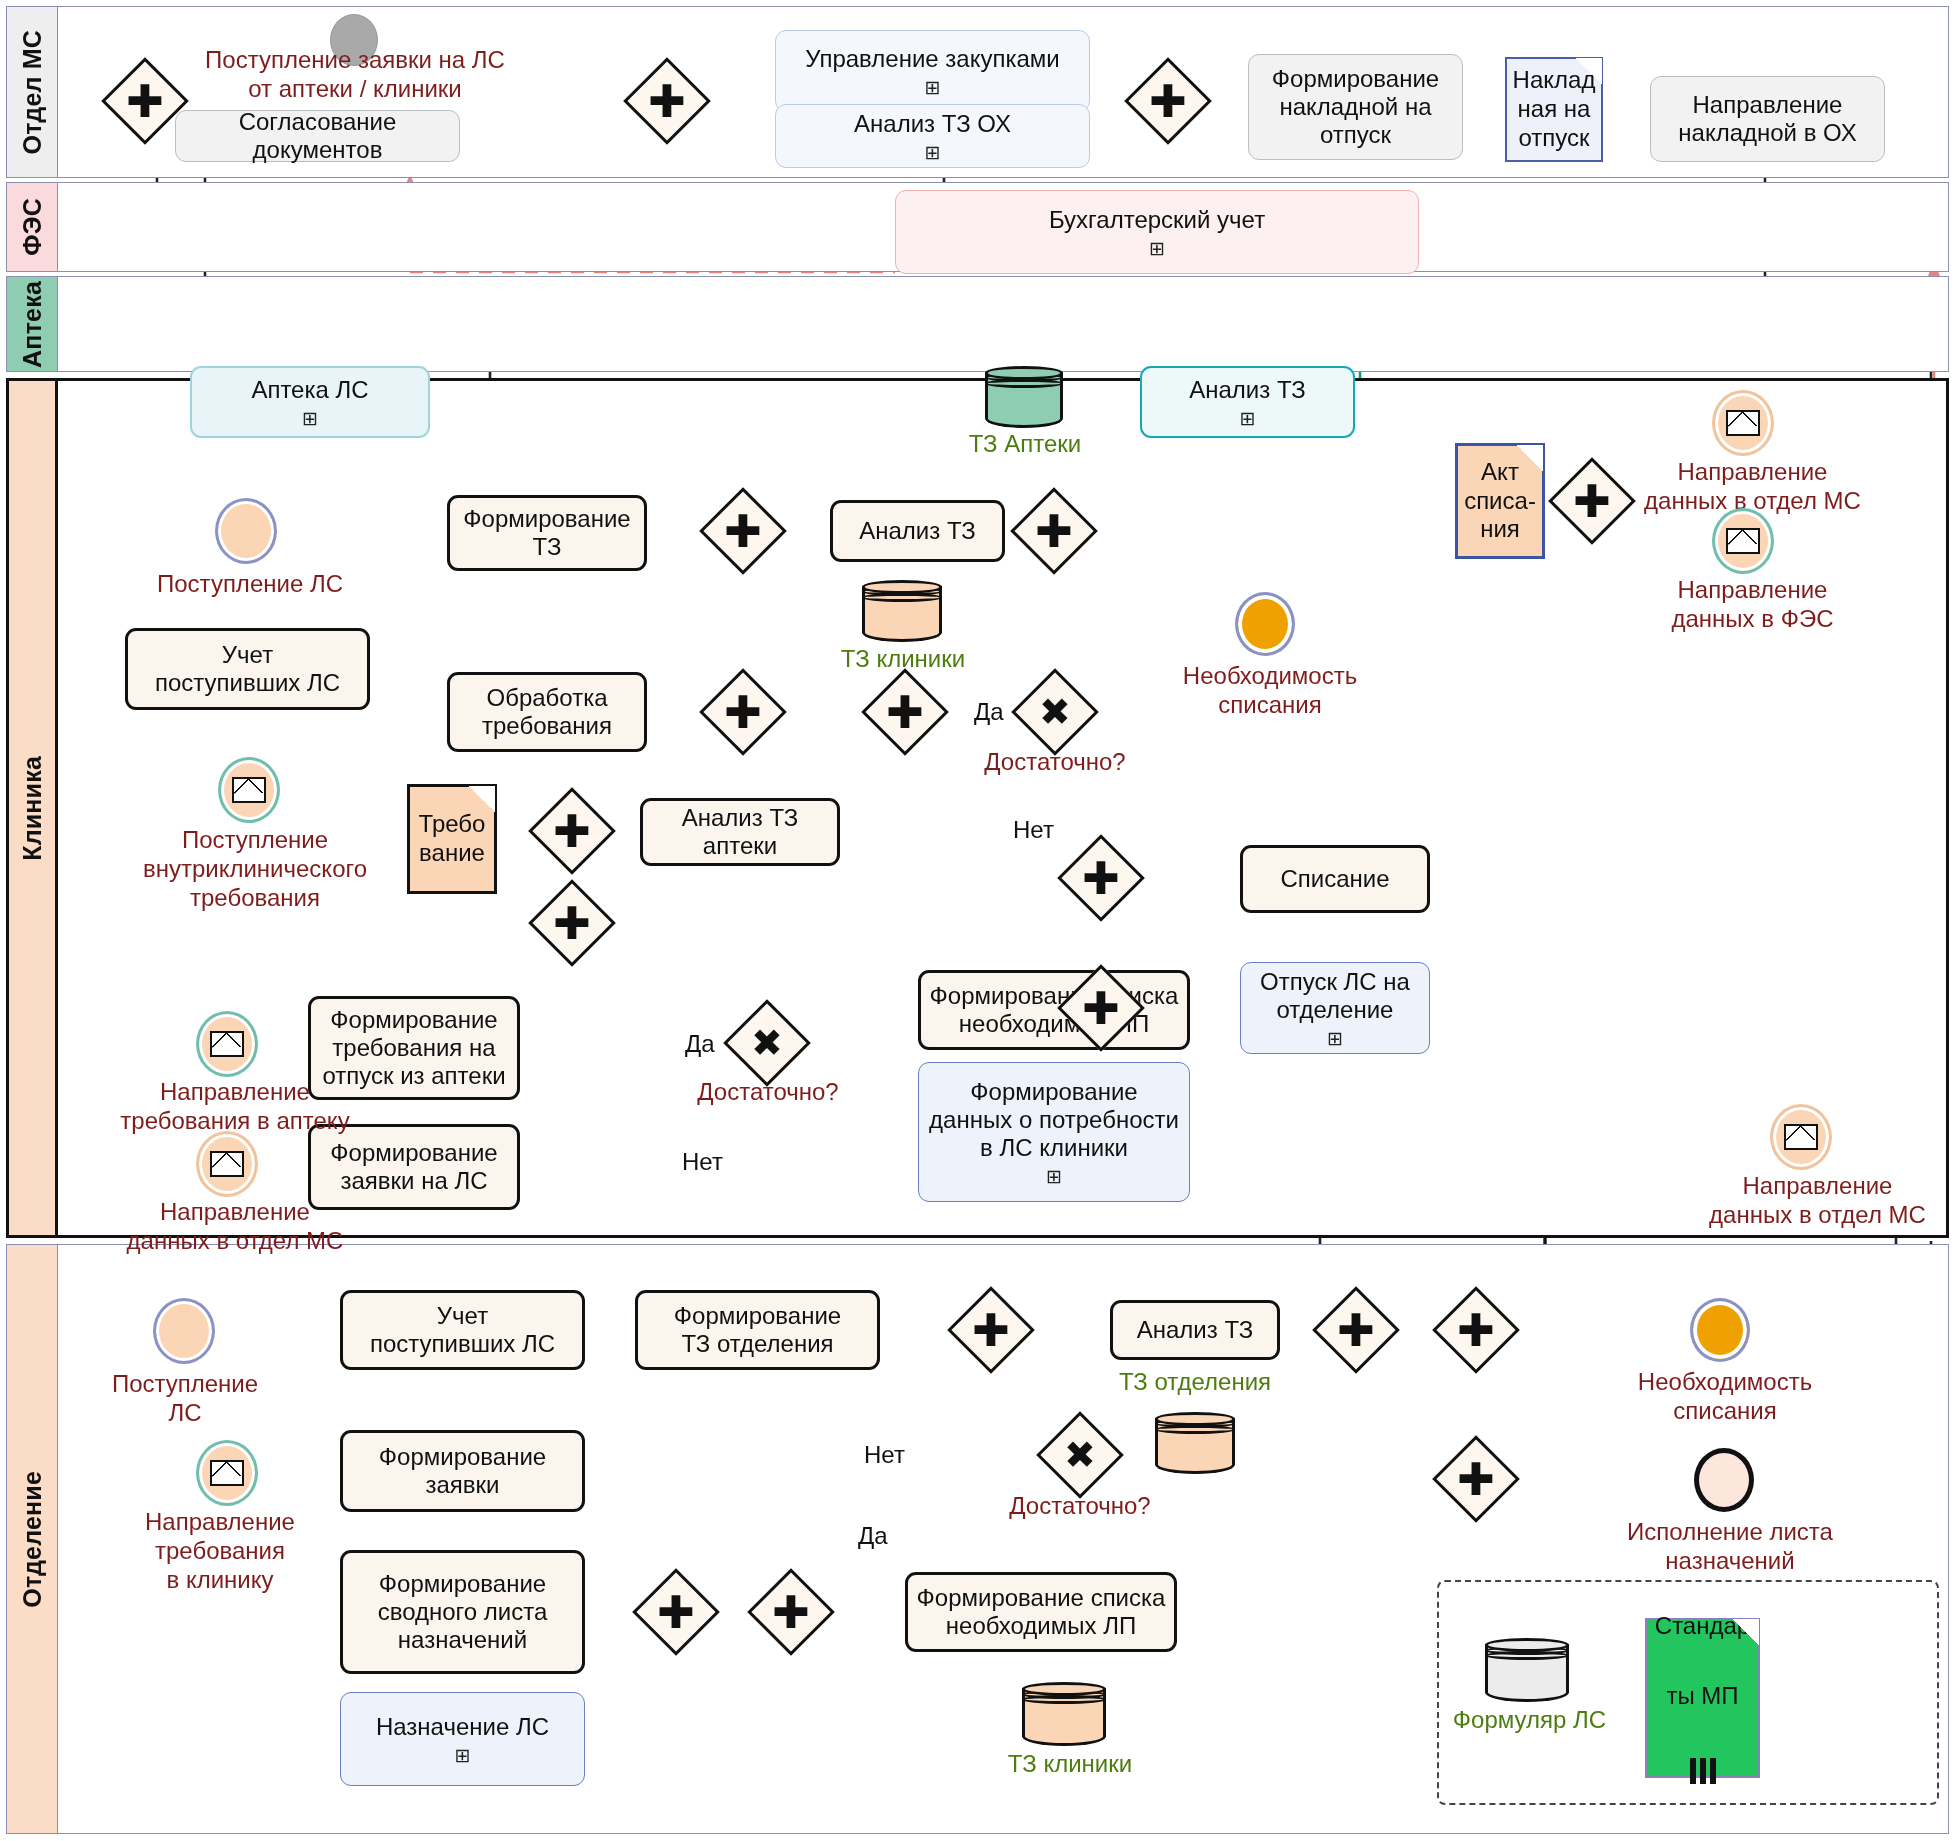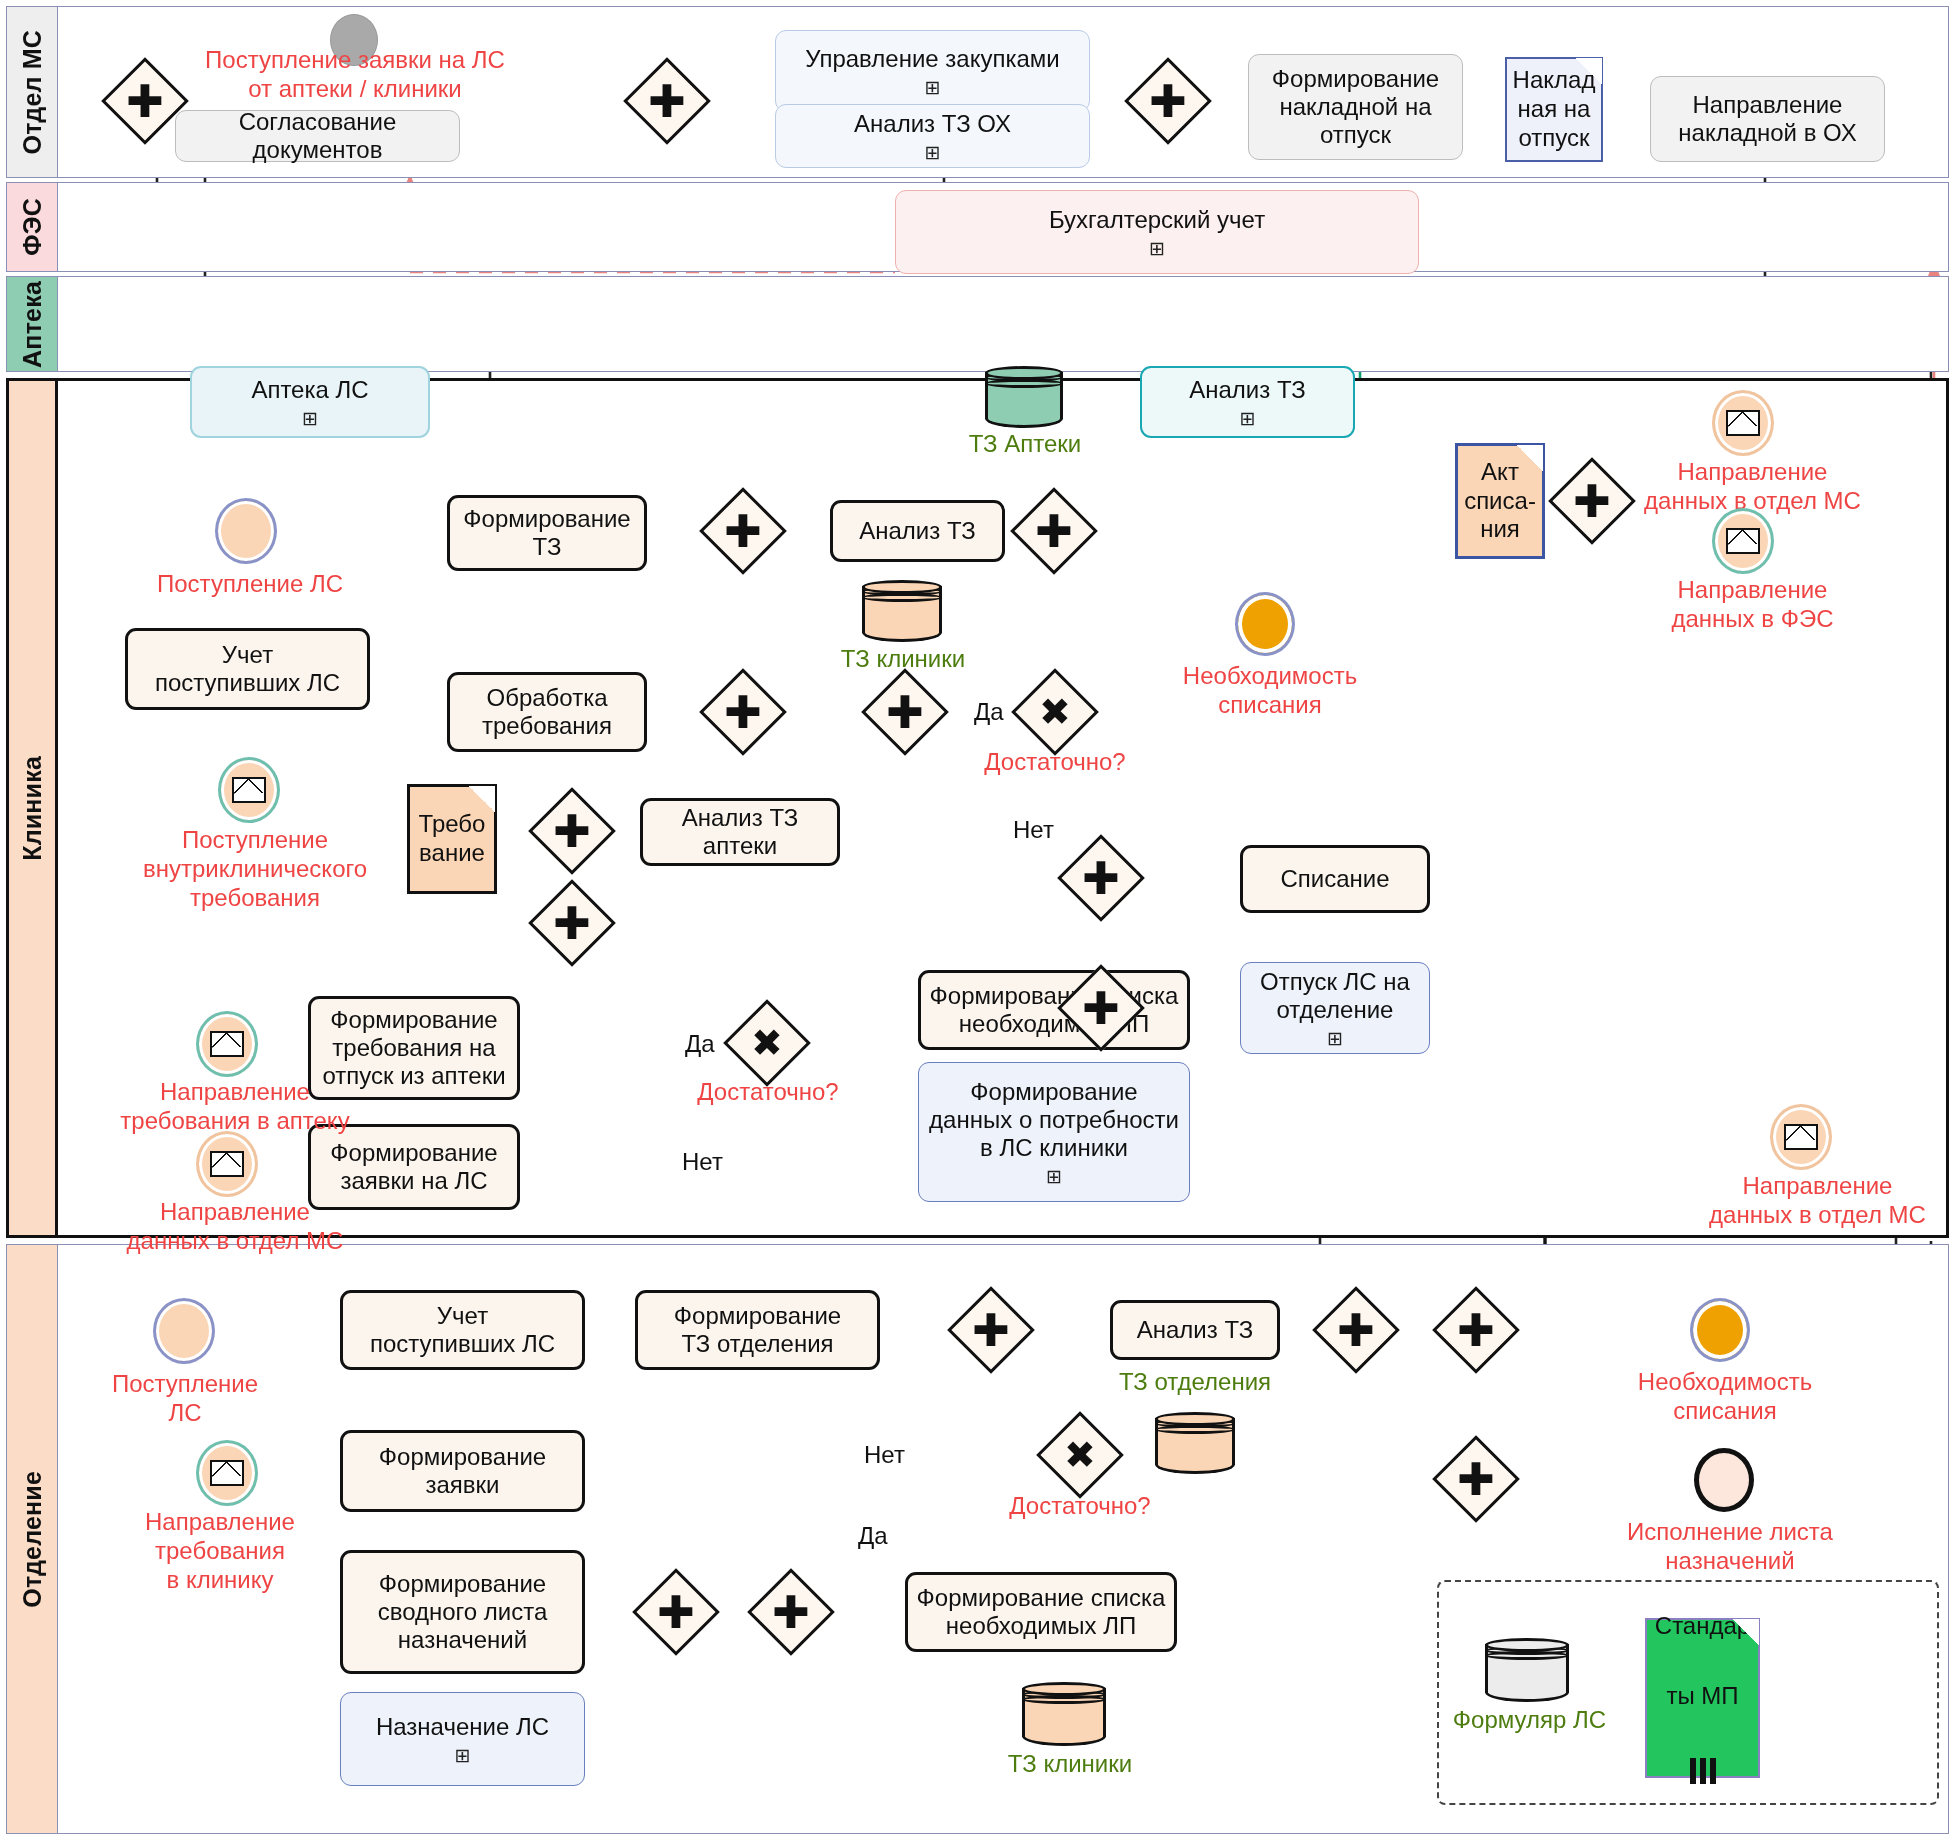--- a/index.html
+++ b/index.html
@@ -65,21 +65,21 @@
      align-items:center;justify-content:center;text-align:center;font-size:24px;
      line-height:1.2;color:#111;padding:4px 6px;}
   .doc .fold{position:absolute;right:-1px;top:-1px;width:26px;height:26px;
      background:linear-gradient(225deg,#ffffff 50%,transparent 50%);}
   .doc.peach{background:#fbd6b6;border:3px solid #3b55a4;}
   .doc.peach2{background:#fbd6b6;border:3px solid #111;}
   .doc.pink{background:#22c55e;border:2px solid #8a7fc0;gap:41px;}
   .doc .bars{display:flex;gap:4px;margin-top:7px;}
   .doc .bars i{display:block;width:6px;height:26px;background:#111;}
 
-  .lbl{position:absolute;text-align:center;font-size:24px;line-height:1.2;color:#ef4444;}
+  .lbl{position:absolute;text-align:center;font-size:24px;line-height:1.2;color:#7f1d1d;}
   .flowlbl{position:absolute;font-size:24px;color:#111;background:#fff;padding:0 2px;line-height:1;}
   .group-box{position:absolute;box-sizing:border-box;border:2px dashed #444;border-radius:8px;}
 </style>
 </head>
 <body>
 
 <div id="root">
 
   <svg id="svg-layer" viewBox="0 0 1955 1841">
     <defs>

